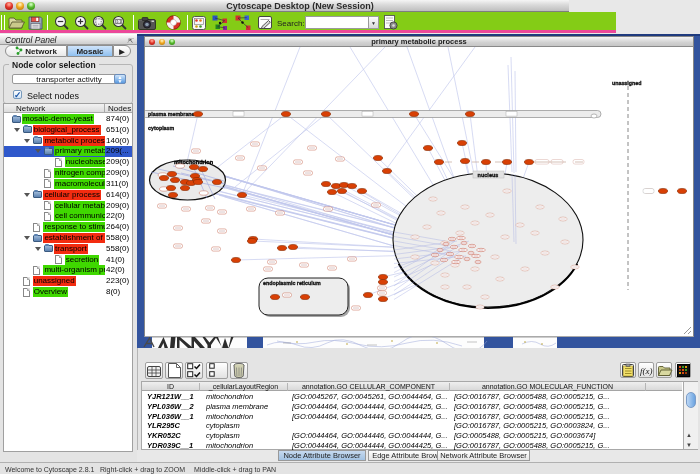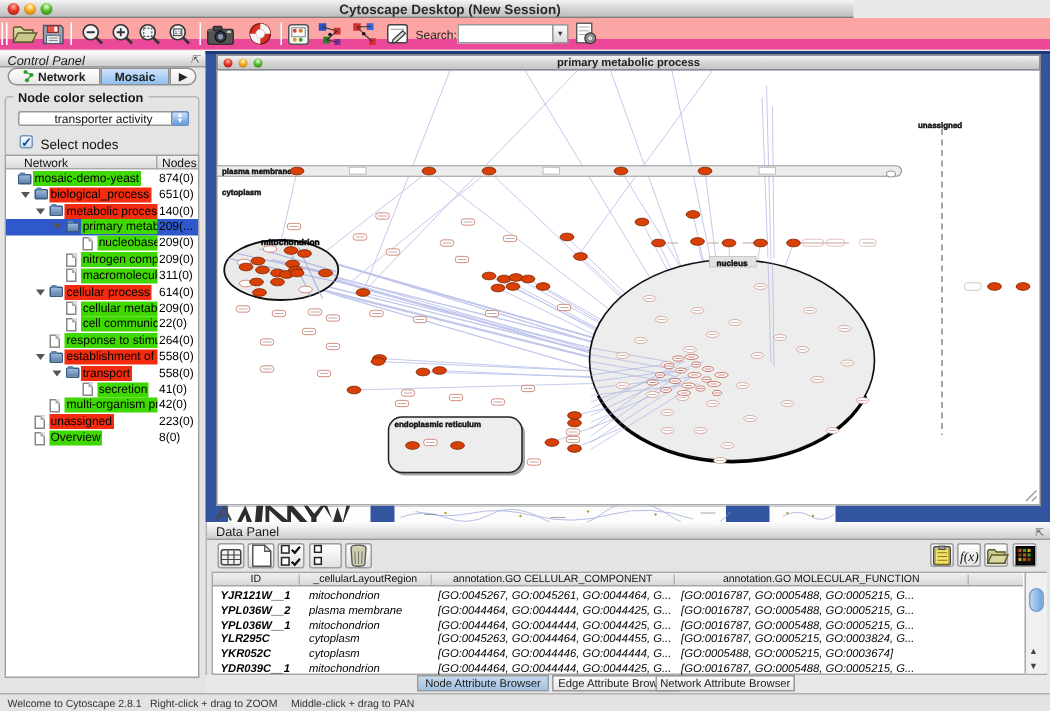--- a/index.html
+++ b/index.html
@@ -11,21 +11,21 @@
 #titlebar { left:0; top:0; width:569px; height:12px;
   background:linear-gradient(#f5f5f5, #d9d9d9 45%, #c3c3c3 90%, #bdbdbd);
   border-bottom:1px solid #7e7e7e;padding-left:31px; }
 #titlebar .title { width:100%; text-align:center; font-size:9px; font-weight:bold; color:#2a2a2a; line-height:12px; }
 .light { position:absolute; width:8px; height:8px; border-radius:50%; top:2px; }
 #l-red { left:5px; background:radial-gradient(circle at 50% 30%, #ff9a8a 10%, #e2352b 45%, #9c120b); }
 #l-yel { left:16px; background:radial-gradient(circle at 50% 30%, #ffe9a8 10%, #f0a821 45%, #b06f08); }
 #l-grn { left:27px; background:radial-gradient(circle at 50% 30%, #c5f7b0 10%, #57ba2e 45%, #2a7a0c); }
 
 
-#toolbar { left:0; top:12px; width:700px; height:21px; background:#fca5a5; border-bottom:7px solid #ec4899; }
+#toolbar { left:0; top:12px; width:616px; height:21px; background:#84cc16; border-bottom:3px solid #ec4899; }
 .tb-sep { position:absolute; top:3px; width:1px; height:15px; background:#bbb; border-right:1px solid #fff; }
 #search-lab { position:absolute; left:277px; top:7px; font-size:8px; color:#222; }
 #search-box { position:absolute; left:305px; top:4px; width:64px; height:13px; background:#fff; border:1px solid #9a9a9a; }
 #search-btn { position:absolute; left:368px; top:4px; width:11px; height:13px; background:linear-gradient(#fdfdfd,#d8d8d8); border:1px solid #9a9a9a; font-size:5px; text-align:center; line-height:12px; color:#333; }
 
 
 #cpanel { left:0; top:34px; width:137px; height:428px; background:#e4e4e4; }
 .panel-head { background:linear-gradient(#fafafa,#d6d6d6 80%, #cfcfcf); border-top:1px solid #fff; border-bottom:1px solid #9b9b9b; font-size:8.5px; color:#1a1a1a; }
 #cp-head { left:0; top:0; width:137px; height:11px; line-height:10px; padding-left:5px;font-style:italic; }
 #cp-tabs { left:5px; top:11px; width:128px; height:12px; }
@@ -734,21 +734,20 @@
 <g stroke="#888" stroke-width="0.5">
           <line x1="146" y1="6" x2="154" y2="6"></line>
           <line x1="230" y1="8" x2="240" y2="8"></line>
           <line x1="330" y1="5" x2="340" y2="5"></line>
         </g>
 </svg>
     </div>
 </div>
 
 <div class="abs" id="dpanel">
-  <div class="abs panel-head" id="dp-head">Data Panel<span style="position:absolute;right:5px;top:1px;font-size:7px;color:#555">⇱</span></div>
   <div class="dbtn" style="left:7px"></div>
   <div class="dbtn" style="left:27px"></div>
   <div class="dbtn" style="left:47px"></div>
   <div class="dbtn" style="left:68px;width:22px"></div>
   <div class="dbtn" style="left:92px"></div>
   <div class="dbtn" style="left:482px;width:16px;height:16px"></div>
   <div class="dbtn" style="left:500px;width:16px;height:16px"></div>
   <div class="dbtn" style="left:518px;width:16px;height:16px"></div>
   <div class="dbtn" style="left:537px;width:16px;height:16px"></div>
   <svg style="position:absolute;left:0;top:14px" width="563" height="18" viewBox="0 0 563 18">
@@ -839,21 +838,20 @@
         </div>
         <div class="drow" style="top:29.50px">
           <div class="c1">YPL036W__1</div>
           <div class="c2">mitochondrion</div>
           <div class="c3">[GO:0044464, GO:0044444, GO:0044425, G...</div>
           <div class="c4">[GO:0016787, GO:0005488, GO:0005215, G...</div>
         </div>
         <div class="drow" style="top:39.25px">
           <div class="c1">YLR295C</div>
           <div class="c2">cytoplasm</div>
-          <div class="c3">[GO:0045263, GO:0044464, GO:0044455, G...</div>
           <div class="c4">[GO:0016787, GO:0005215, GO:0003824, G...</div>
         </div>
         <div class="drow" style="top:49.00px">
           <div class="c1">YKR052C</div>
           <div class="c2">cytoplasm</div>
           <div class="c3">[GO:0044464, GO:0044446, GO:0044444, G...</div>
           <div class="c4">[GO:0005488, GO:0005215, GO:0003674]</div>
         </div>
         <div class="drow" style="top:58.75px">
           <div class="c1">YDR039C__1</div>

